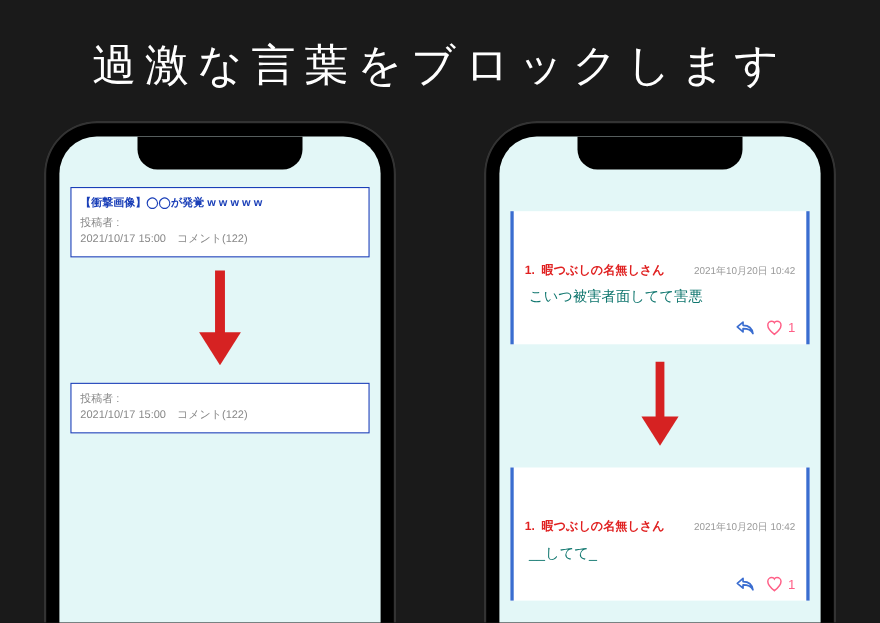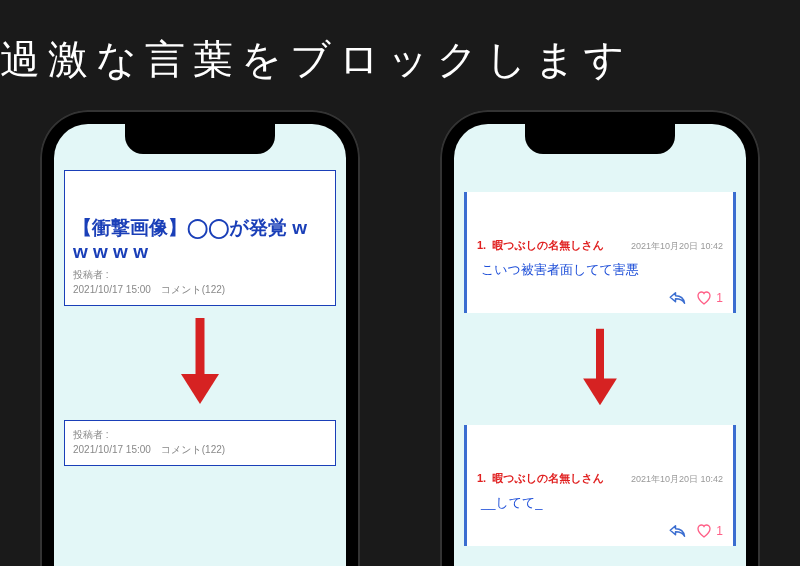--- a/index.html
+++ b/index.html
@@ -15,21 +15,21 @@
   .stage {
     position: relative;
     width: 800px;
     height: 566px;
   }
   .headline {
     position: absolute;
     top: 32px;
     left: 0;
     width: 100%;
-    text-align: left;
+    text-align: center;
     color: #fff;
     font-size: 40px;
     font-weight: 300;
     letter-spacing: 8px;
   }
   .phone {
     position: absolute;
     top: 110px;
     width: 320px;
     height: 640px;
@@ -64,24 +64,23 @@
 
   
   .post-card {
     margin: 6px 10px;
     background: #fff;
     border: 1.5px solid #1a3fb8;
     padding: 6px 8px 8px;
   }
   .post-title {
     color: #1a3fb8;
-    font-size: 19px;
+    font-size: 10px;
     font-weight: 600;
     margin-bottom: 4px;
-    margin-top: 38px;
   }
   .post-meta {
     color: #888;
     font-size: 10px;
     line-height: 1.5;
   }
 
   
   .comment-card {
     margin: 6px 10px 14px;
@@ -102,21 +101,21 @@
     font-size: 11px;
     font-weight: 600;
   }
   .comment-ts {
     color: #999;
     font-size: 9px;
     margin-top: 36px;
   }
   .comment-body {
     font-size: 13px;
-    color: #1d4ed8;
+    color: #0f766e;
     margin-bottom: 10px;
     padding-left: 4px;
   }
   .comment-actions {
     display: flex;
     justify-content: flex-end;
     align-items: center;
     gap: 10px;
   }
   .icon-reply svg { width: 18px; height: 18px; display:block; }

